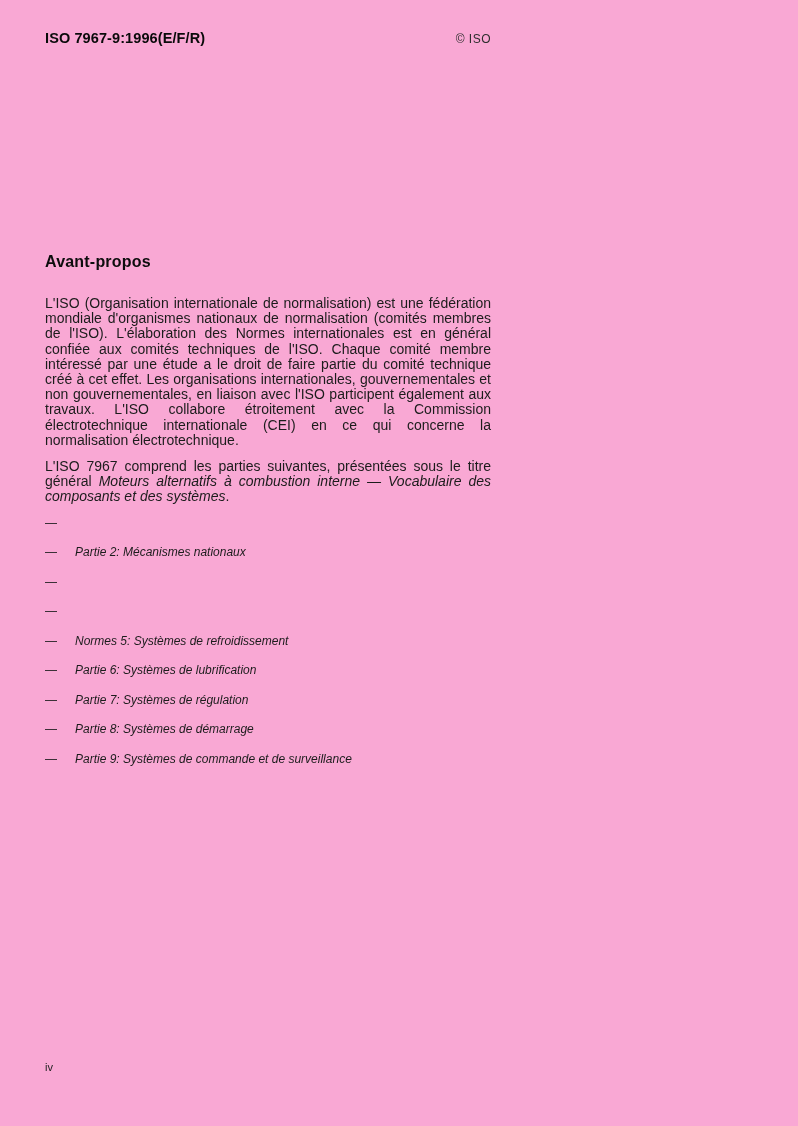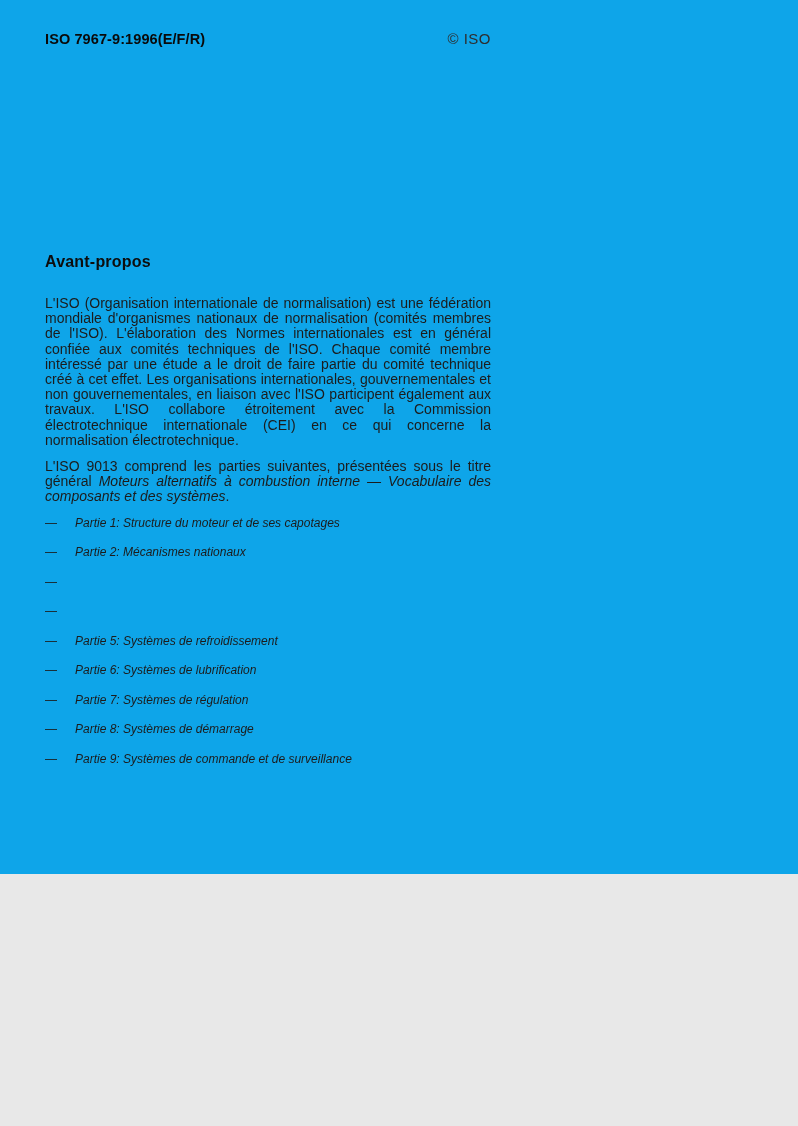--- a/index.html
+++ b/index.html
@@ -3,42 +3,42 @@
 <meta charset="utf-8">
 <style>
   html, body { margin: 0; padding: 0; }
   body {
     font-family: "Liberation Sans", sans-serif;
     background: #e8e8e8;
   }
   .page {
     position: relative;
     width: 798px;
-    height: 874px;
-    background: #0ea5e9;
+    height: 1126px;
+    background: #f9a8d4;
     overflow: hidden;
     color: #1c1c1c;
   }
   .header {
     position: absolute;
     left: 45px;
     top: 30px;
     width: 446px;
     display: flex;
     justify-content: space-between;
     align-items: baseline;
   }
   .doc-ref {
     font-weight: bold;
     font-size: 14.5px;
     color: #0a0a0a;
     letter-spacing: 0.1px;
   }
   .copyright {
-    font-size: 15px;
+    font-size: 12px;
     color: #2e2e2e;
     letter-spacing: 0.5px;
   }
   .content {
     position: absolute;
     left: 45px;
     top: 251px;
     width: 446px;
   }
   h1.fw-title {
@@ -68,61 +68,60 @@
   }
   .part-item .dash {
     flex: 0 0 30px;
     font-style: normal;
   }
   .closing { margin-top: 7px; }
   .footer {
     position: absolute;
     left: 45px;
     top: 1061px;
-    font-size: 14px;
+    font-size: 11px;
     color: #222222;
   }
 </style>
 </head>
 <body>
 
 <div class="page">
 
   <div class="header">
     <span class="doc-ref">ISO 7967-9:1996(E/F/R)</span>
     <span class="copyright">© ISO</span>
   </div>
 
   <div class="content">
     <h1 class="fw-title">Avant-propos</h1>
 
     <p>L'ISO (Organisation internationale de normalisation) est une fédération mondiale d'organismes nationaux de normalisation (comités membres de l'ISO). L'élaboration des Normes internationales est en général confiée aux comités techniques de l'ISO. Chaque comité membre intéressé par une étude a le droit de faire partie du comité technique créé à cet effet. Les organisations internationales, gouvernementales et non gouvernementales, en liaison avec l'ISO participent également aux travaux. L'ISO collabore étroitement avec la Commission électrotechnique internationale (CEI) en ce qui concerne la normalisation électrotechnique.</p>
 
 
 
-    <p><span>L'ISO 9013 comprend les parties suivantes, présentées sous le titre général </span><span class="it">Moteurs alternatifs à combustion interne — Vocabulaire des composants et des systèmes</span><span>.</span></p>
+    <p><span>L'ISO 7967 comprend les parties suivantes, présentées sous le titre général </span><span class="it">Moteurs alternatifs à combustion interne — Vocabulaire des composants et des systèmes</span><span>.</span></p>
 
     <div class="parts">
       <div class="part-item">
         <span class="dash">—</span>
-        <span class="part-text">Partie 1: Structure du moteur et de ses capotages</span>
       </div>
       <div class="part-item">
         <span class="dash">—</span>
         <span class="part-text">Partie 2: Mécanismes nationaux</span>
       </div>
       <div class="part-item">
         <span class="dash">—</span>
       </div>
       <div class="part-item">
         <span class="dash">—</span>
       </div>
       <div class="part-item">
         <span class="dash">—</span>
-        <span class="part-text">Partie 5: Systèmes de refroidissement</span>
+        <span class="part-text">Normes 5: Systèmes de refroidissement</span>
       </div>
       <div class="part-item">
         <span class="dash">—</span>
         <span class="part-text">Partie 6: Systèmes de lubrification</span>
       </div>
       <div class="part-item">
         <span class="dash">—</span>
         <span class="part-text">Partie 7: Systèmes de régulation</span>
       </div>
       <div class="part-item">

